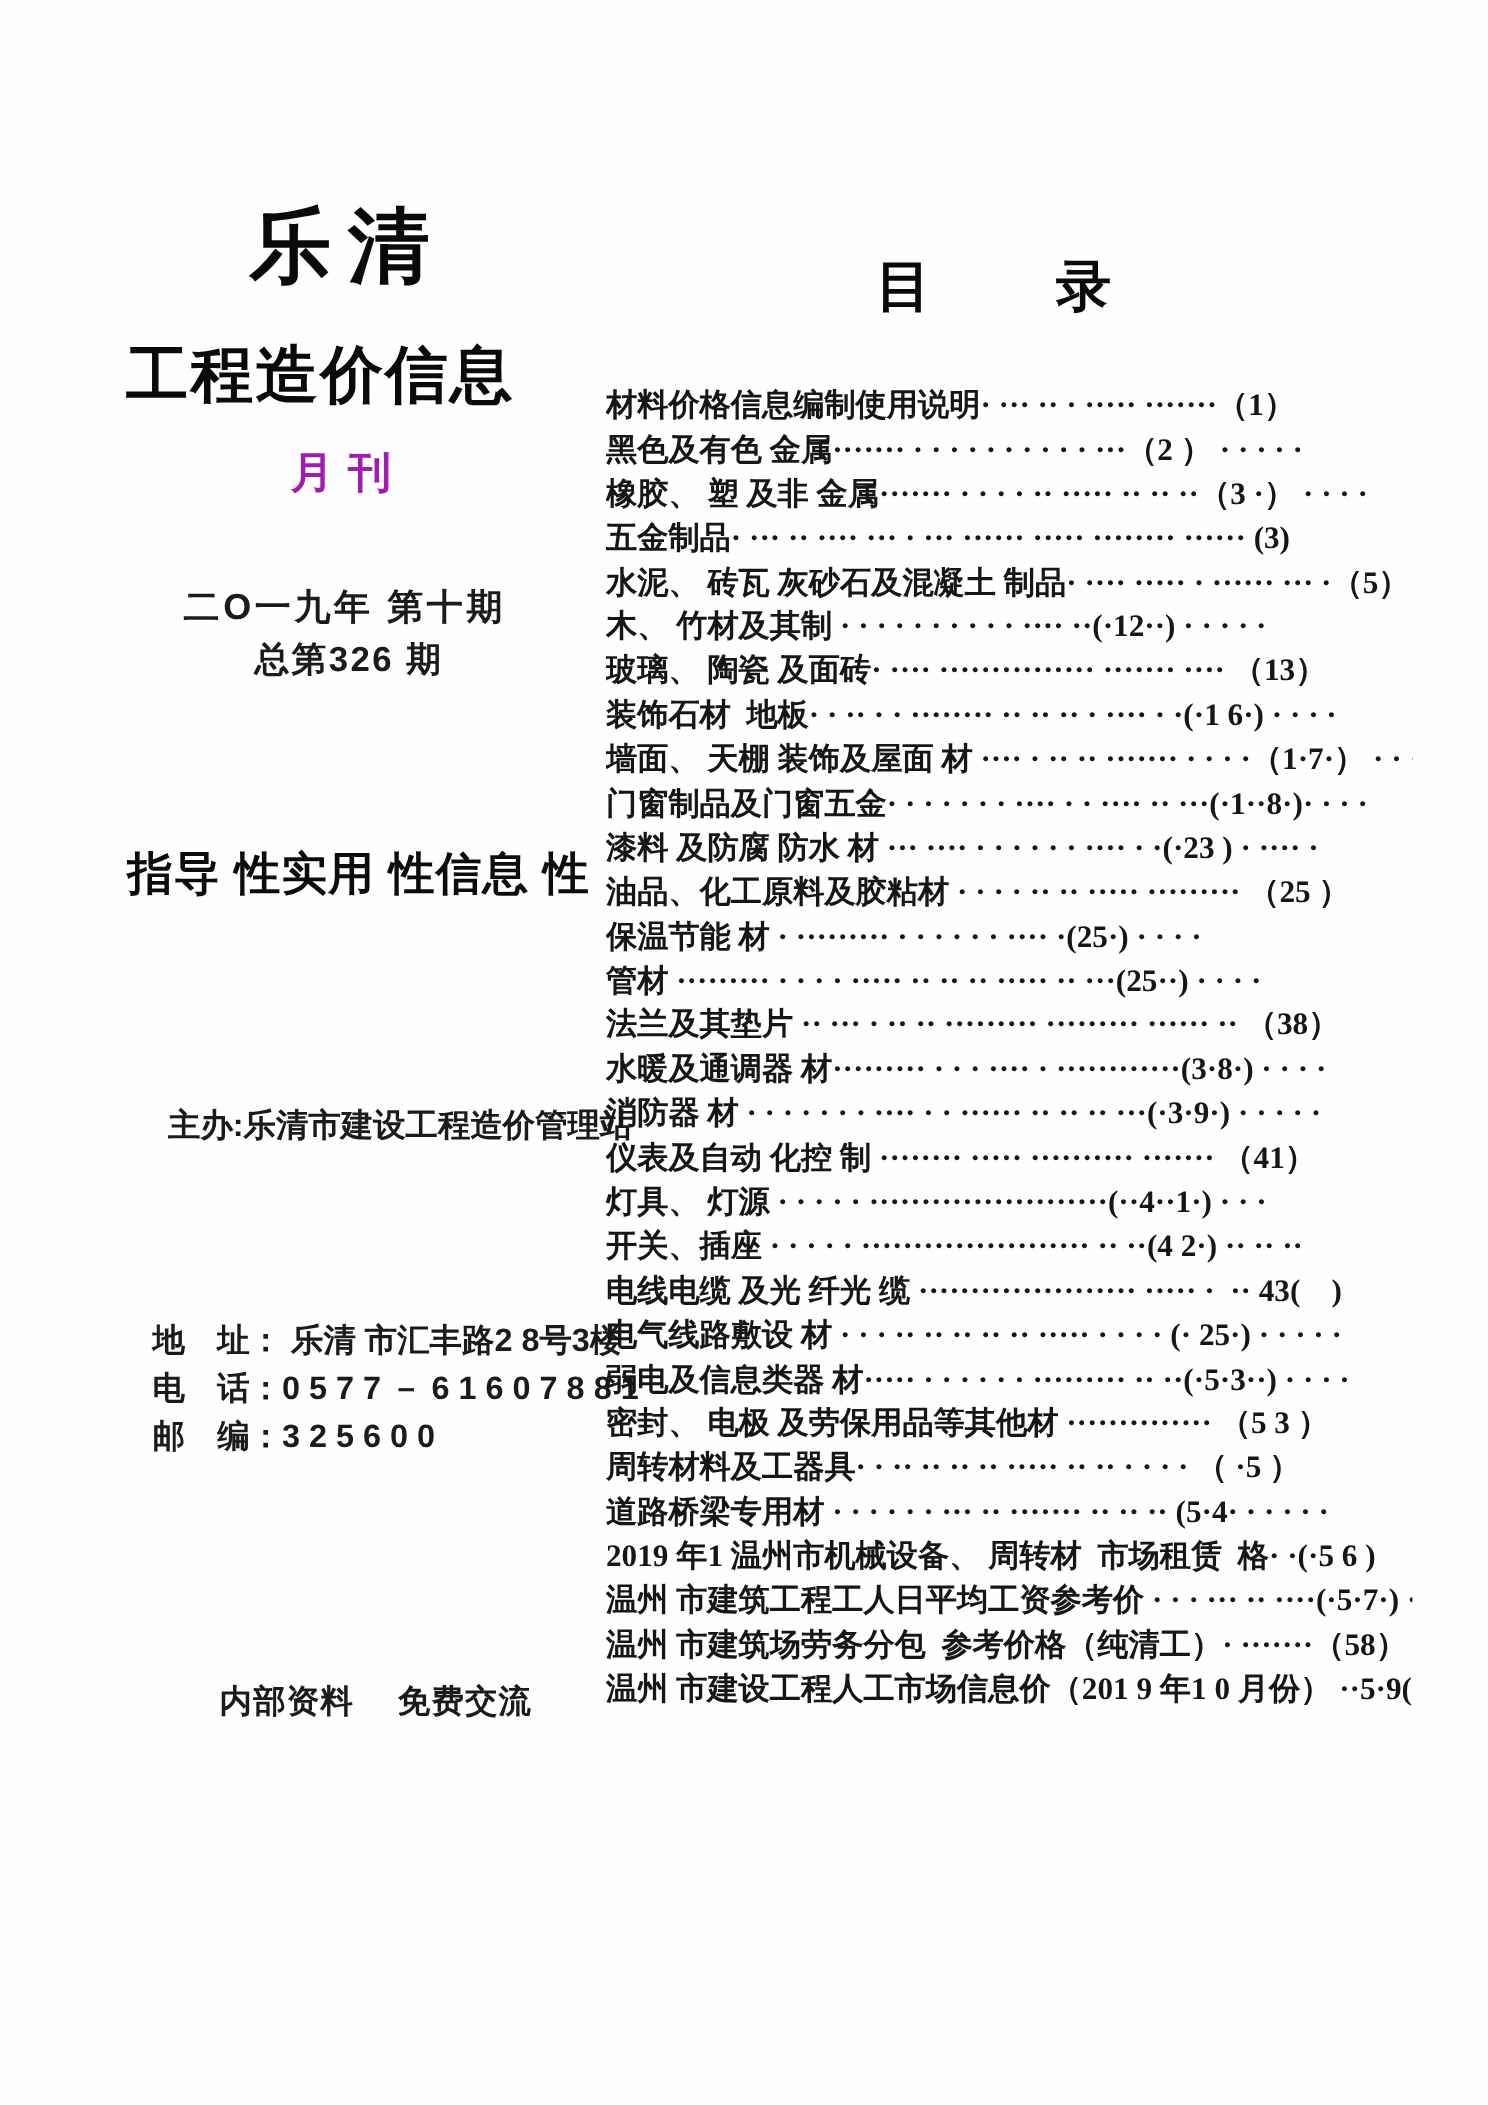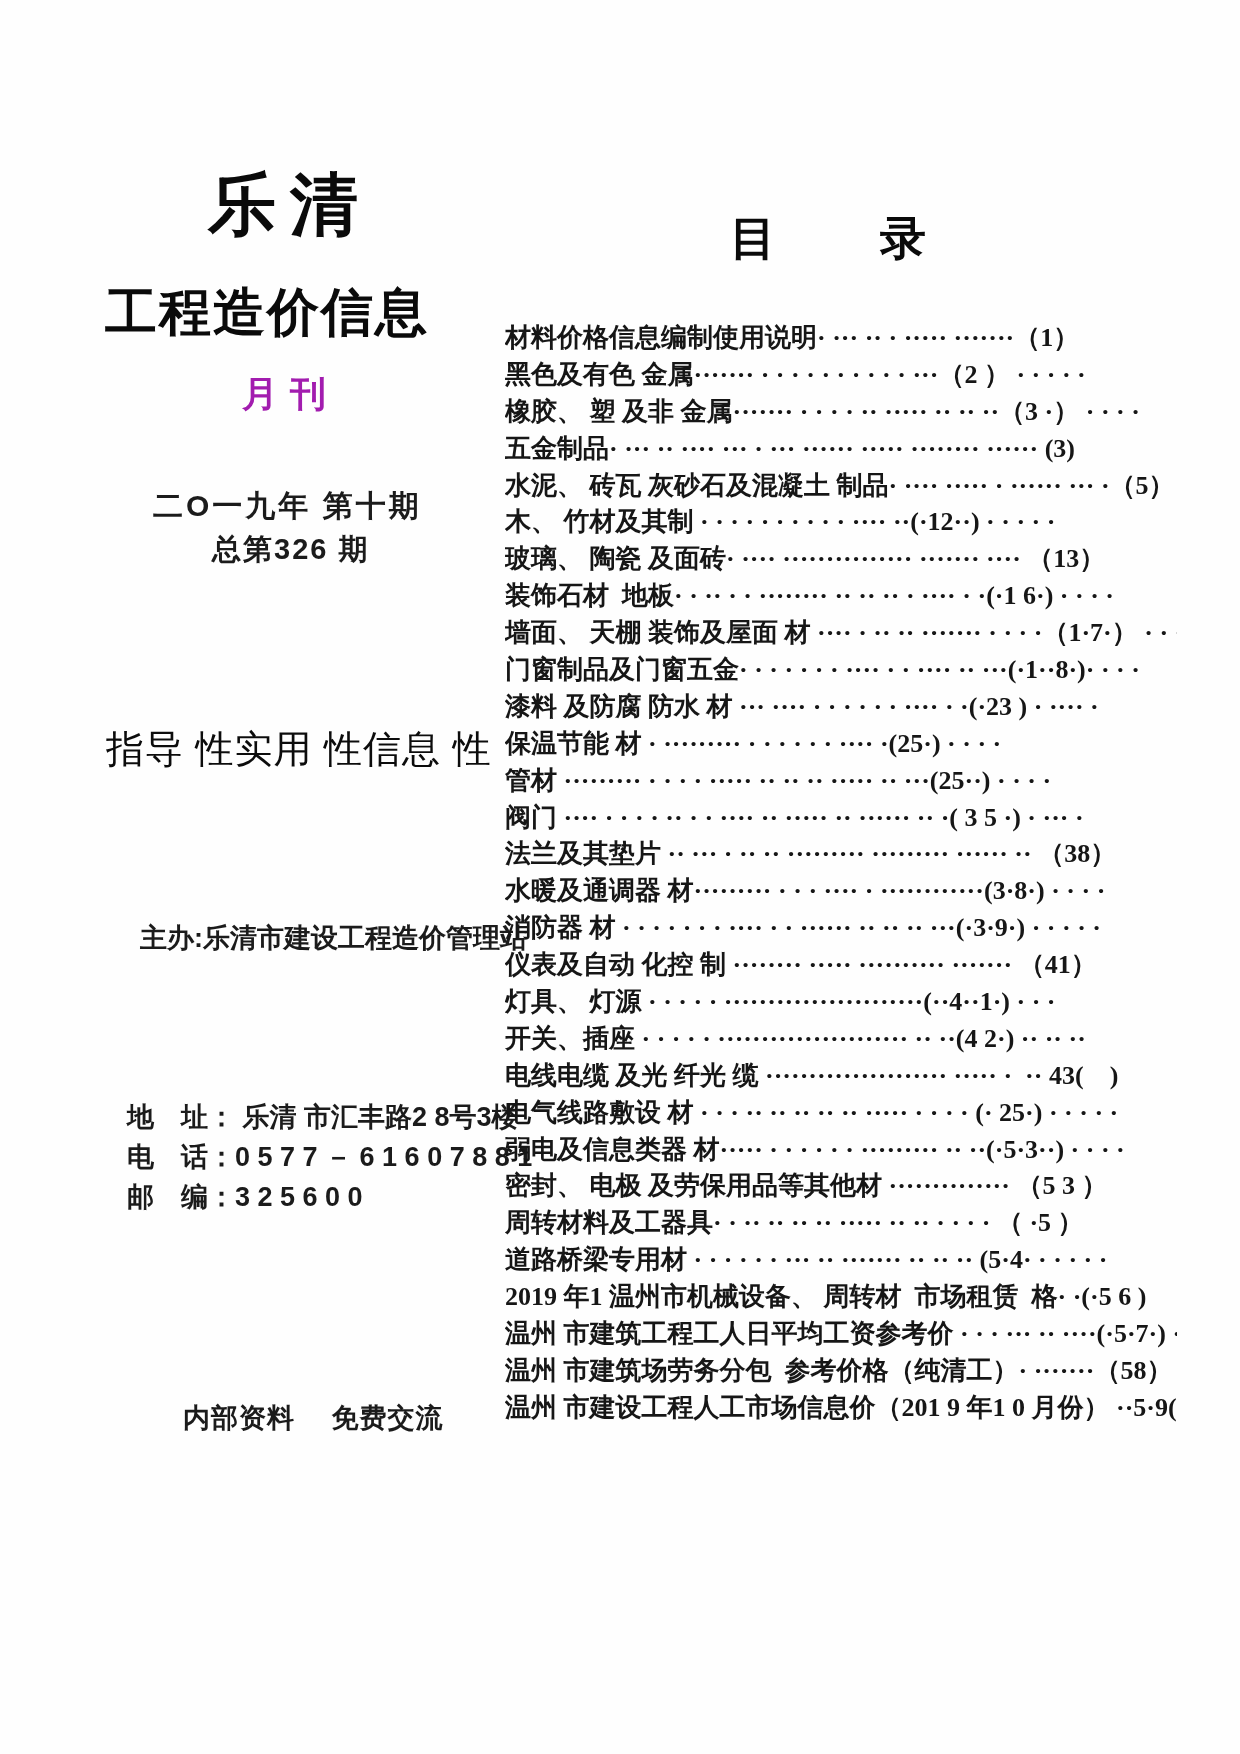--- a/index.html
+++ b/index.html
@@ -19,21 +19,21 @@
   .sub-title{
     left:105px;top:278px;width:370px;text-align:left;
     font-size:52px;font-weight:900;letter-spacing:2px;color:#0a0a0a;
   }
   .periodical{
     left:110px;top:370px;width:360px;text-align:center;
     font-size:36px;font-weight:900;letter-spacing:12px;color:#a21caf;
   }
   .issue-line1{left:153px;top:486px;font-size:30px;font-weight:bold;letter-spacing:3px;}
   .issue-line2{left:212px;top:530px;font-size:29px;font-weight:bold;letter-spacing:2px;}
-  .slogan{left:106px;top:703px;font-size:38px;font-weight:400;letter-spacing:1px;color:#0c0c0c;margin-top:21px;}
+  .slogan{left:106px;top:703px;font-size:38px;font-weight:700;letter-spacing:1px;color:#0c0c0c;}
   .organizer{left:140px;top:920px;font-size:27px;font-weight:bold;}
   .contact{left:112px;font-size:27px;font-weight:bold;}
   .contact-1{top:1068px;}
   .contact-2{top:1108px;}
   .contact-3{top:1148px;}
   .footer-note{left:183px;top:1400px;font-size:27px;font-weight:bold;letter-spacing:1px;}
 
   
   .toc-title{
     left:505px;top:208px;width:650px;text-align:center;
@@ -80,23 +80,23 @@
     <div class="toc-row"><span>黑色及有色 金属·······</span><span> · · · · · · · · · · ···</span><span>（2 ）</span><span> · · · · ·</span></div>
     <div class="toc-row"><span>橡胶、 塑 及非 金属·······</span><span> · · · · ·· ····· ·· ·· ··</span><span>（3 ·）</span><span> · · · ·</span></div>
     <div class="toc-row"><span>五金制品·</span><span> ··· ·· ···· ··· · ··· ······ ····· ········ ······</span><span> (3)</span><span></span></div>
     <div class="toc-row"><span>水泥、 砖瓦 灰砂石及混凝土 制品·</span><span> ···· ····· · ······ ··· ·</span><span>（5）</span><span> · ·</span></div>
     <div class="toc-row"><span>木、 竹材及其制</span><span> · · · · · · · · · · ···· ··</span><span>(·12··)</span><span> · · · · ·</span></div>
     <div class="toc-row"><span>玻璃、 陶瓷 及面砖·</span><span> ···· ··············· ······· ···· </span><span>（13）</span><span></span></div>
     <div class="toc-row"><span>装饰石材  地板·</span><span> · ·· · · ········ ·· ·· ·· · ···· · ·</span><span>(·1 6·)</span><span> · · · ·</span></div>
     <div class="toc-row"><span>墙面、 天棚 装饰及屋面 材</span><span> ···· · ·· ·· ······· · · · ·</span><span>（1·7·）</span><span> · · ·</span></div>
     <div class="toc-row"><span>门窗制品及门窗五金·</span><span> · · · · · · ···· · · ···· ·· ···</span><span>(·1··8·)·</span><span> · · ·</span></div>
     <div class="toc-row"><span>漆料 及防腐 防水 材</span><span> ··· ···· · · · · · · ···· · ·</span><span>(·23 )</span><span> · ···· ·</span></div>
+    <div class="toc-row"><span>油品、化工原料及胶粘材</span><span> · · · · ·· ·· ····· ········· </span><span>（25 ）</span><span></span></div>
     <div class="toc-row"><span>保温节能 材</span><span> · ········· · · · · · · ···· ·</span><span>(25·)</span><span> · · · ·</span></div>
     <div class="toc-row"><span>管材 ·········</span><span> · · · · ····· ·· ·· ·· ····· ·· ··</span><span>·(25··)</span><span> · · · ·</span></div>
-    <div class="toc-row"><span>阀门 ····</span><span> · · · · ·· · · ···· ·· ····· ·· ······ ·· ·</span><span>( 3 5 ·)</span><span> · ··· ·</span></div>
     <div class="toc-row"><span>法兰及其垫片</span><span> ·· ··· · ·· ·· ········· ········· ······ ·· </span><span>（38）</span><span></span></div>
     <div class="toc-row"><span>水暖及通调器 材·········</span><span> · · · ···· · ···········</span><span>·(3·8·)</span><span> · · · ·</span></div>
     <div class="toc-row"><span>消防器 材 ·</span><span> · · · · · · ···· · · ······ ·· ·· ·· ···</span><span>(·3·9·)</span><span> · · · · ·</span></div>
     <div class="toc-row"><span>仪表及自动 化控 制 ········</span><span> ····· ·········· ······· </span><span>（41）</span><span></span></div>
     <div class="toc-row"><span>灯具、 灯源</span><span> · · · · · ·······················</span><span>(··4··1·)</span><span> · · ·</span></div>
     <div class="toc-row"><span>开关、插座</span><span> · · · · · ······················ ·· ·</span><span>·(4 2·)</span><span> ·· ·· ··</span></div>
     <div class="toc-row"><span>电线电缆 及光 纤光 缆</span><span> ····················· ····· ·  ·· </span><span>43(　)</span><span></span></div>
     <div class="toc-row"><span>电气线路敷设 材</span><span> · · · ·· ·· ·· ·· ·· ····· · · · · </span><span>(· 25·)</span><span> · · · · ·</span></div>
     <div class="toc-row"><span>弱电及信息类器 材·····</span><span> · · · · · · ········· ·· ··</span><span>(·5·3··)</span><span> · · · ·</span></div>
     <div class="toc-row"><span>密封、 电极 及劳保用品等其他材</span><span> ·············· </span><span>（5 3 ）</span><span></span></div>

